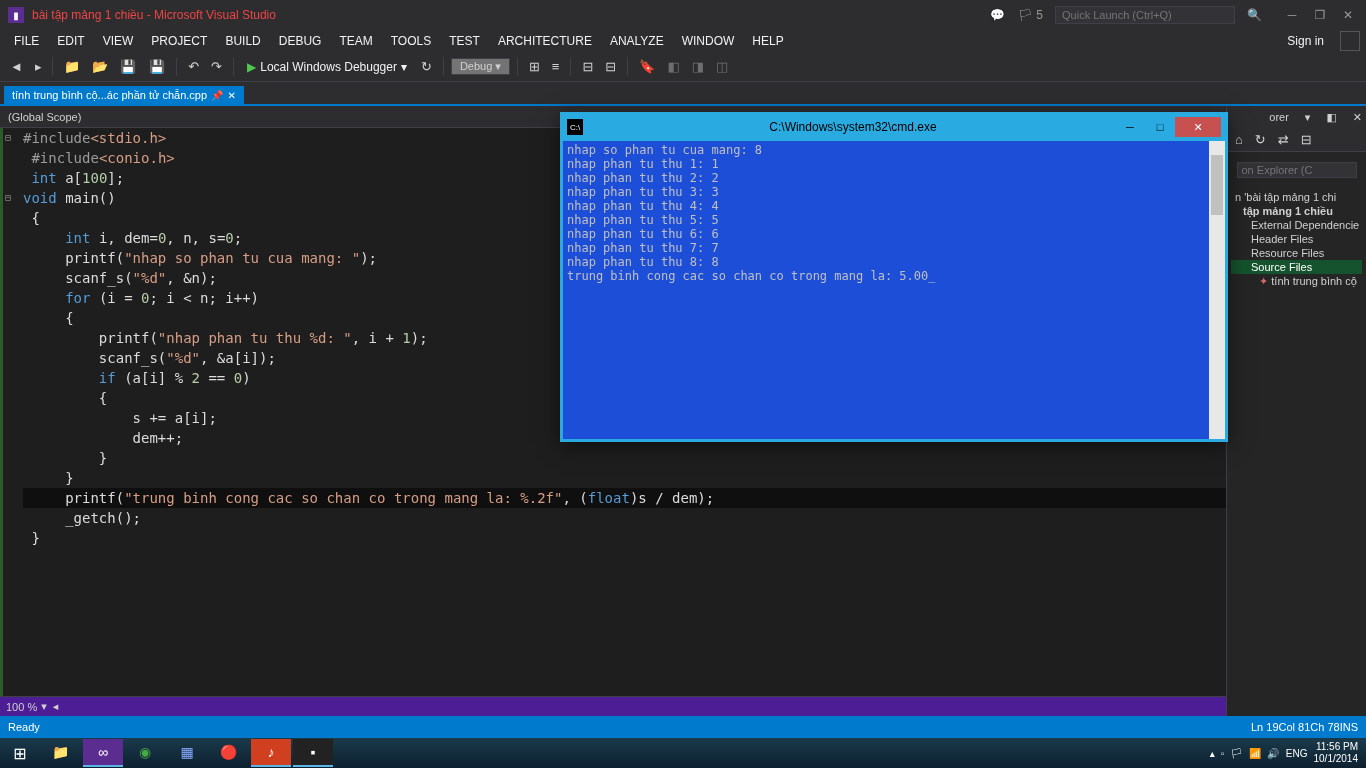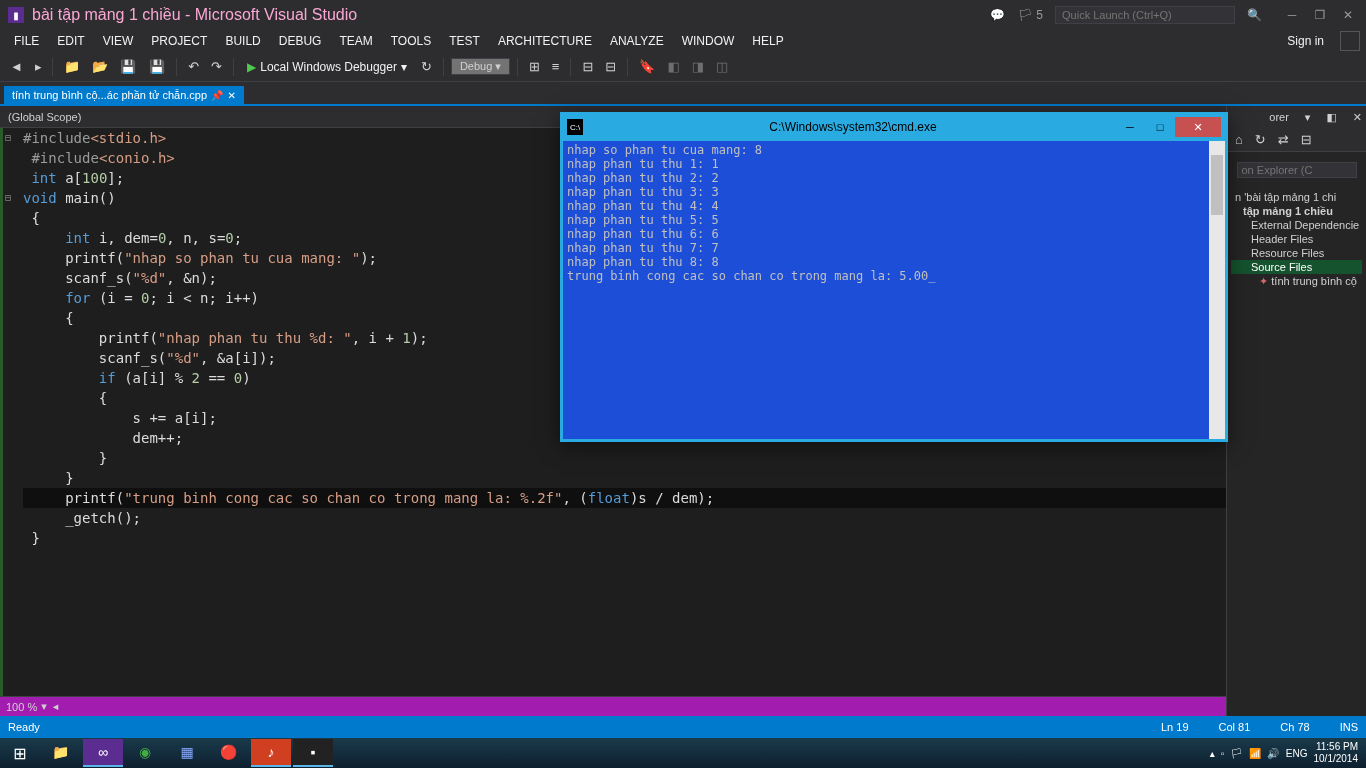--- a/index.html
+++ b/index.html
@@ -1,19 +1,19 @@
 <!DOCTYPE html>
 <html><head>
 <meta charset="utf-8">
 <style>
 * { margin: 0; padding: 0; box-sizing: border-box; }
 body { font-family: "Segoe UI", sans-serif; font-size: 12px; background: #2d2d30; color: #f1f1f1; width: 1366px; height: 768px; overflow: hidden; position: relative; }
 .titlebar { height: 30px; background: #2d2d30; display: flex; align-items: center; padding: 0 8px; }
 .vs-logo { width: 16px; height: 16px; background: #5c2d91; margin-right: 8px; display: flex; align-items: center; justify-content: center; font-size: 10px; color: #fff; }
-.title-text { color: #f9a8d4; font-size: 16px; flex: 1; }
+.title-text { color: #ef4444; font-size: 12px; flex: 1; }
 .title-right { display: flex; align-items: center; gap: 12px; }
 .title-icon { color: #999; font-size: 12px; }
 .quick-launch { background: #333337; border: 1px solid #3f3f46; color: #999; padding: 2px 6px; width: 180px; font-size: 11px; }
 .win-controls { display: flex; gap: 8px; color: #999; margin-left: 8px; }
 .win-btn { width: 20px; text-align: center; cursor: pointer; }
 .menubar { height: 22px; background: #2d2d30; display: flex; align-items: center; padding: 0 6px; gap: 2px; }
 .menu-item { padding: 2px 8px; color: #f1f1f1; font-size: 12px; cursor: pointer; }
 .signin { margin-left: auto; color: #f1f1f1; padding: 2px 8px; }
 .avatar { width: 20px; height: 20px; border: 1px solid #555; margin-left: 6px; }
 .toolbar { height: 30px; background: #2d2d30; border-bottom: 1px solid #3f3f46; display: flex; align-items: center; padding: 0 6px; gap: 4px; }
@@ -31,34 +31,34 @@
 .scope-bar { height: 22px; background: #2d2d30; border-bottom: 1px solid #3f3f46; display: flex; align-items: center; padding: 0 8px; color: #d0d0d0; font-size: 11px; }
 .code-area { flex: 1; background: #1e1e1e; font-family: Consolas, monospace; font-size: 14px; line-height: 20px; padding: 0 0 0 20px; position: relative; overflow: hidden; border-left: 3px solid #2a5c2a; }
 .code-line { white-space: pre; color: #dcdcdc; }
 .code-line.hl { background: #0f0f0f; }
 .gutter-mark { position: absolute; left: 2px; color: #808080; font-size: 10px; }
 .kw { color: #569cd6; }
 .str { color: #d69d85; }
 .num { color: #b5cea8; }
 .inc { color: #9b9b9b; }
 .incpath { color: #d69d85; }
-.zoom-bar { height: 20px; background: #a21caf; border-top: 1px solid #3f3f46; display: flex; align-items: center; padding: 0 6px; color: #d0d0d0; font-size: 11px; }
+.zoom-bar { height: 20px; background: #4c1d95; border-top: 1px solid #3f3f46; display: flex; align-items: center; padding: 0 6px; color: #d0d0d0; font-size: 11px; }
 .right-panel { width: 140px; background: #252526; border-left: 1px solid #3f3f46; display: flex; flex-direction: column; }
 .panel-header { height: 22px; background: #2d2d30; display: flex; align-items: center; justify-content: flex-end; padding: 0 4px; gap: 16px; color: #d0d0d0; font-size: 11px; }
 .panel-toolbar { height: 24px; background: #2d2d30; border-bottom: 1px solid #3f3f46; display: flex; align-items: center; padding: 0 4px; gap: 4px; }
 .search-sol { width: 120px; background: #333337; border: 1px solid #3f3f46; padding: 1px 4px; color: #999; font-size: 11px; margin: 10px auto; }
 .tree { padding: 2px 4px; font-size: 11px; color: #d0d0d0; overflow: hidden; }
 .tree-item { padding: 1px 0 1px 4px; white-space: nowrap; overflow: hidden; cursor: pointer; }
 .tree-item.bold { font-weight: bold; }
 .tree-item.sel { background: #14532d; color: #fff; }
 .tree-item.l1 { padding-left: 12px; }
 .tree-item.l2 { padding-left: 20px; }
 .tree-item.l3 { padding-left: 28px; }
 .statusbar { position: absolute; bottom: 30px; left: 0; right: 0; height: 22px; background: #007acc; color: #fff; display: flex; align-items: center; padding: 0 8px; font-size: 11px; }
-.status-right { margin-left: auto; display: flex; gap: 30px; }
+.status-right { margin-left: auto; display: flex; }
 .taskbar { position: absolute; bottom: 0; left: 0; right: 0; height: 30px; background: linear-gradient(#1a3a4a, #0d2030); display: flex; align-items: center; }
 .start-btn { width: 40px; height: 30px; display: flex; align-items: center; justify-content: center; color: #fff; font-size: 16px; }
 .task-icon { width: 40px; height: 28px; margin: 0 1px; display: flex; align-items: center; justify-content: center; font-size: 14px; border-bottom: 2px solid transparent; }
 .task-icon.active { background: rgba(255,255,255,0.15); border-bottom-color: #5ab5e8; }
 .tray { margin-left: auto; display: flex; align-items: center; gap: 6px; padding: 0 8px; color: #fff; font-size: 10px; }
 .tray-time { text-align: right; line-height: 12px; }
 .cmd-window { position: absolute; left: 560px; top: 112px; width: 668px; background: #29abe2; border: 1px solid #29abe2; box-shadow: 0 4px 20px rgba(0,0,0,0.5); }
 .cmd-titlebar { height: 28px; display: flex; align-items: center; padding: 0 6px; color: #000; font-size: 12px; }
 .cmd-icon { width: 16px; height: 16px; background: #000; margin-right: 8px; display: flex; align-items: center; justify-content: center; color: #fff; font-size: 8px; }
 .cmd-title { flex: 1; text-align: center; color: #000; }

